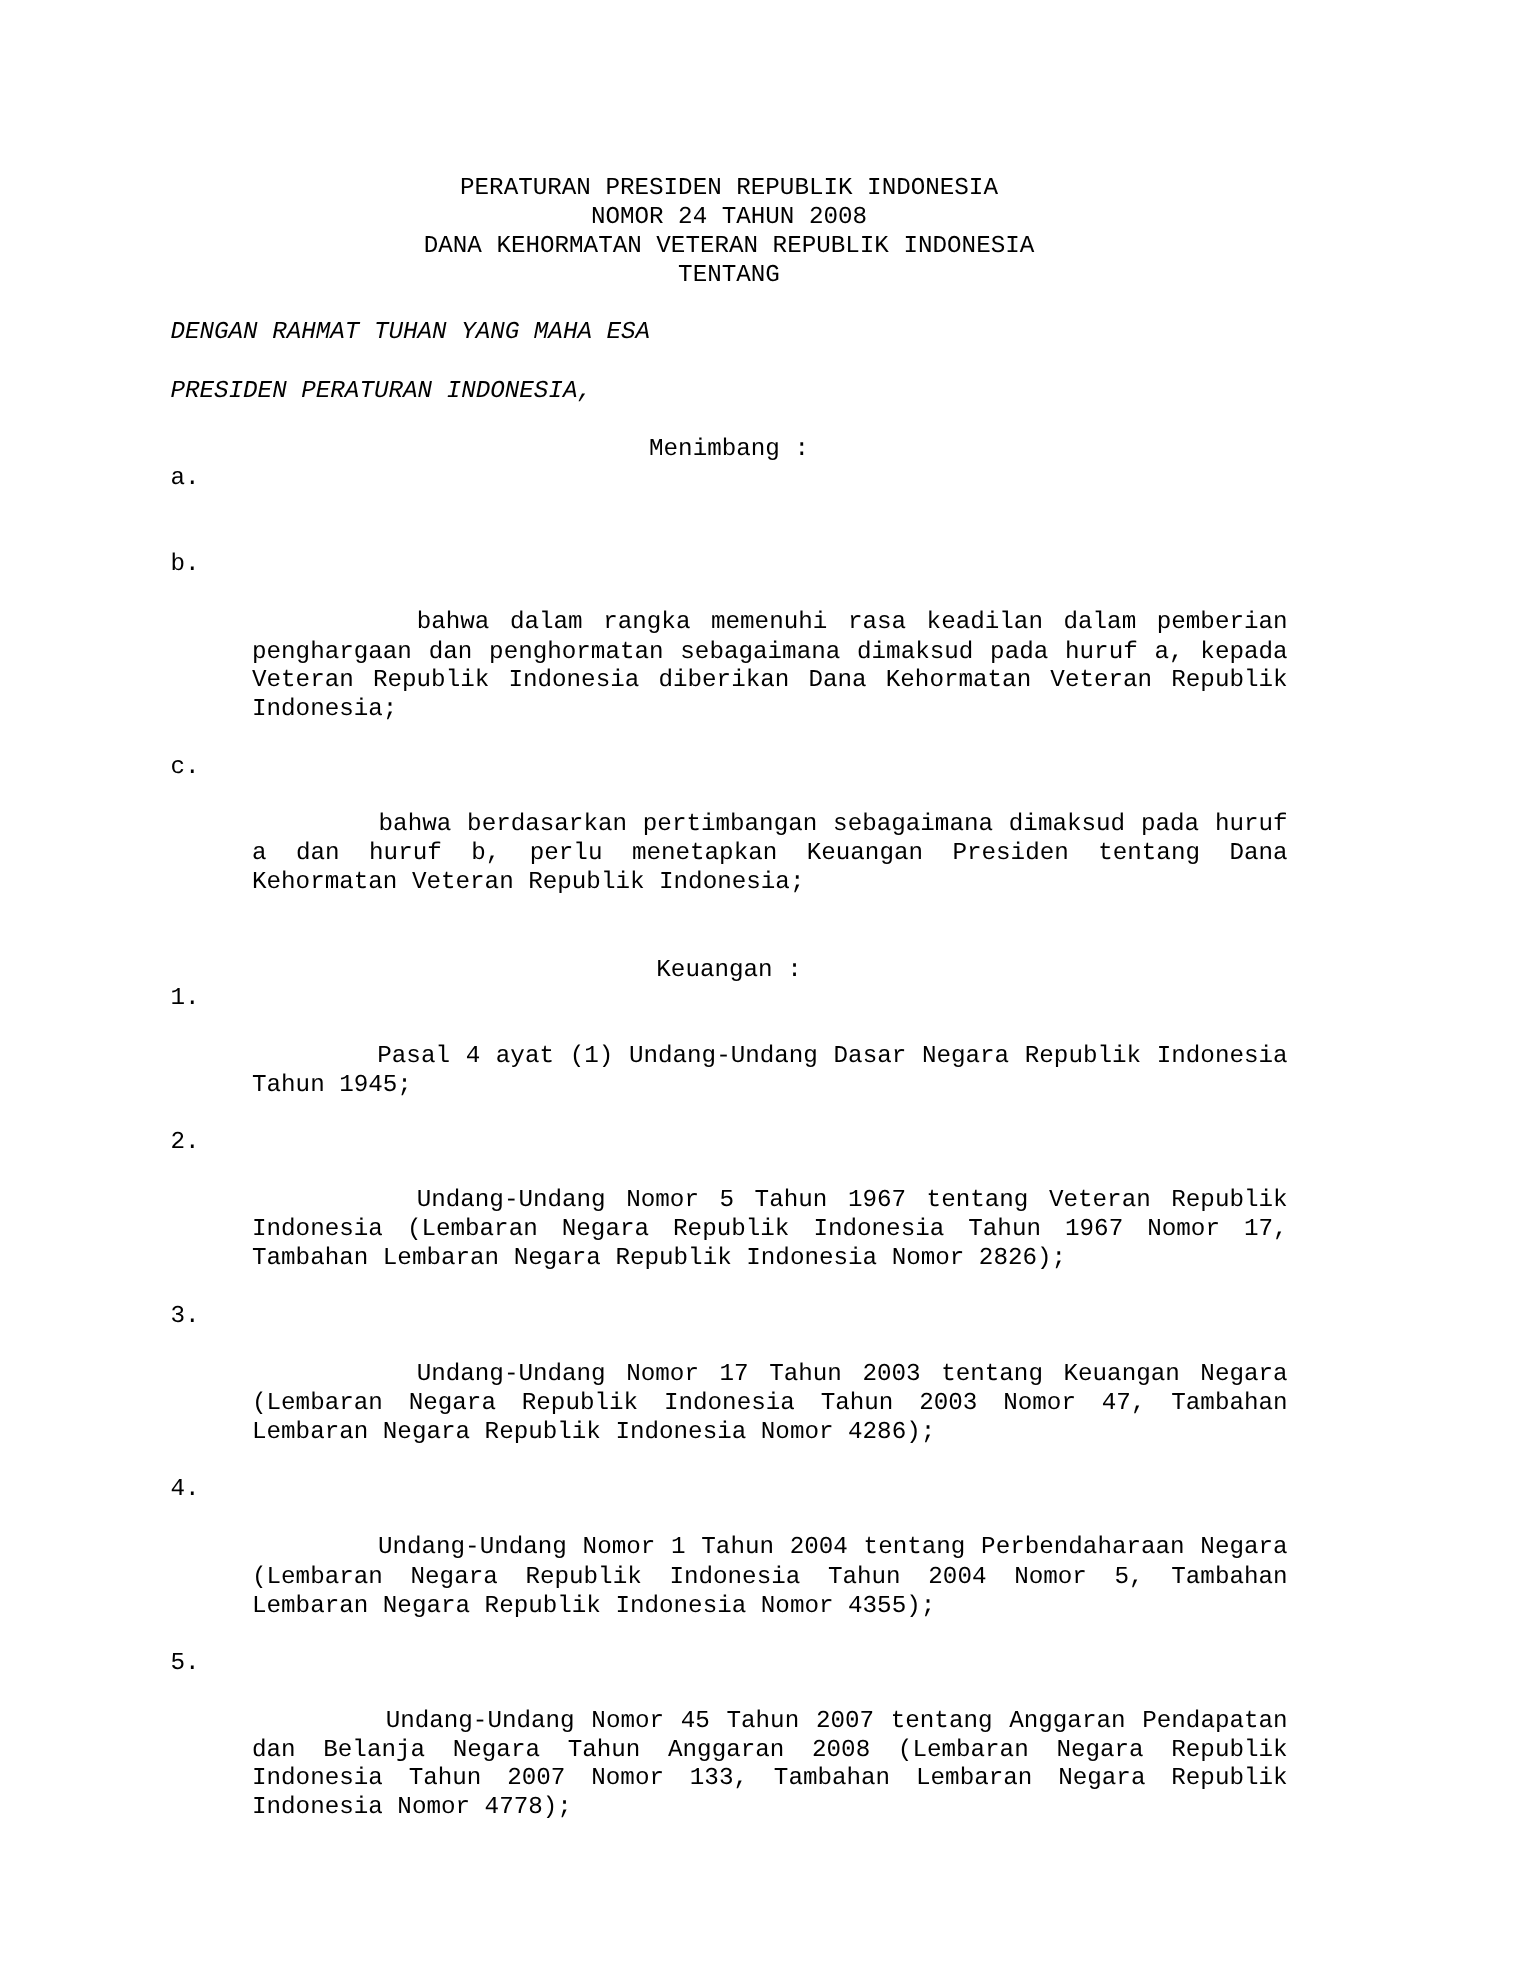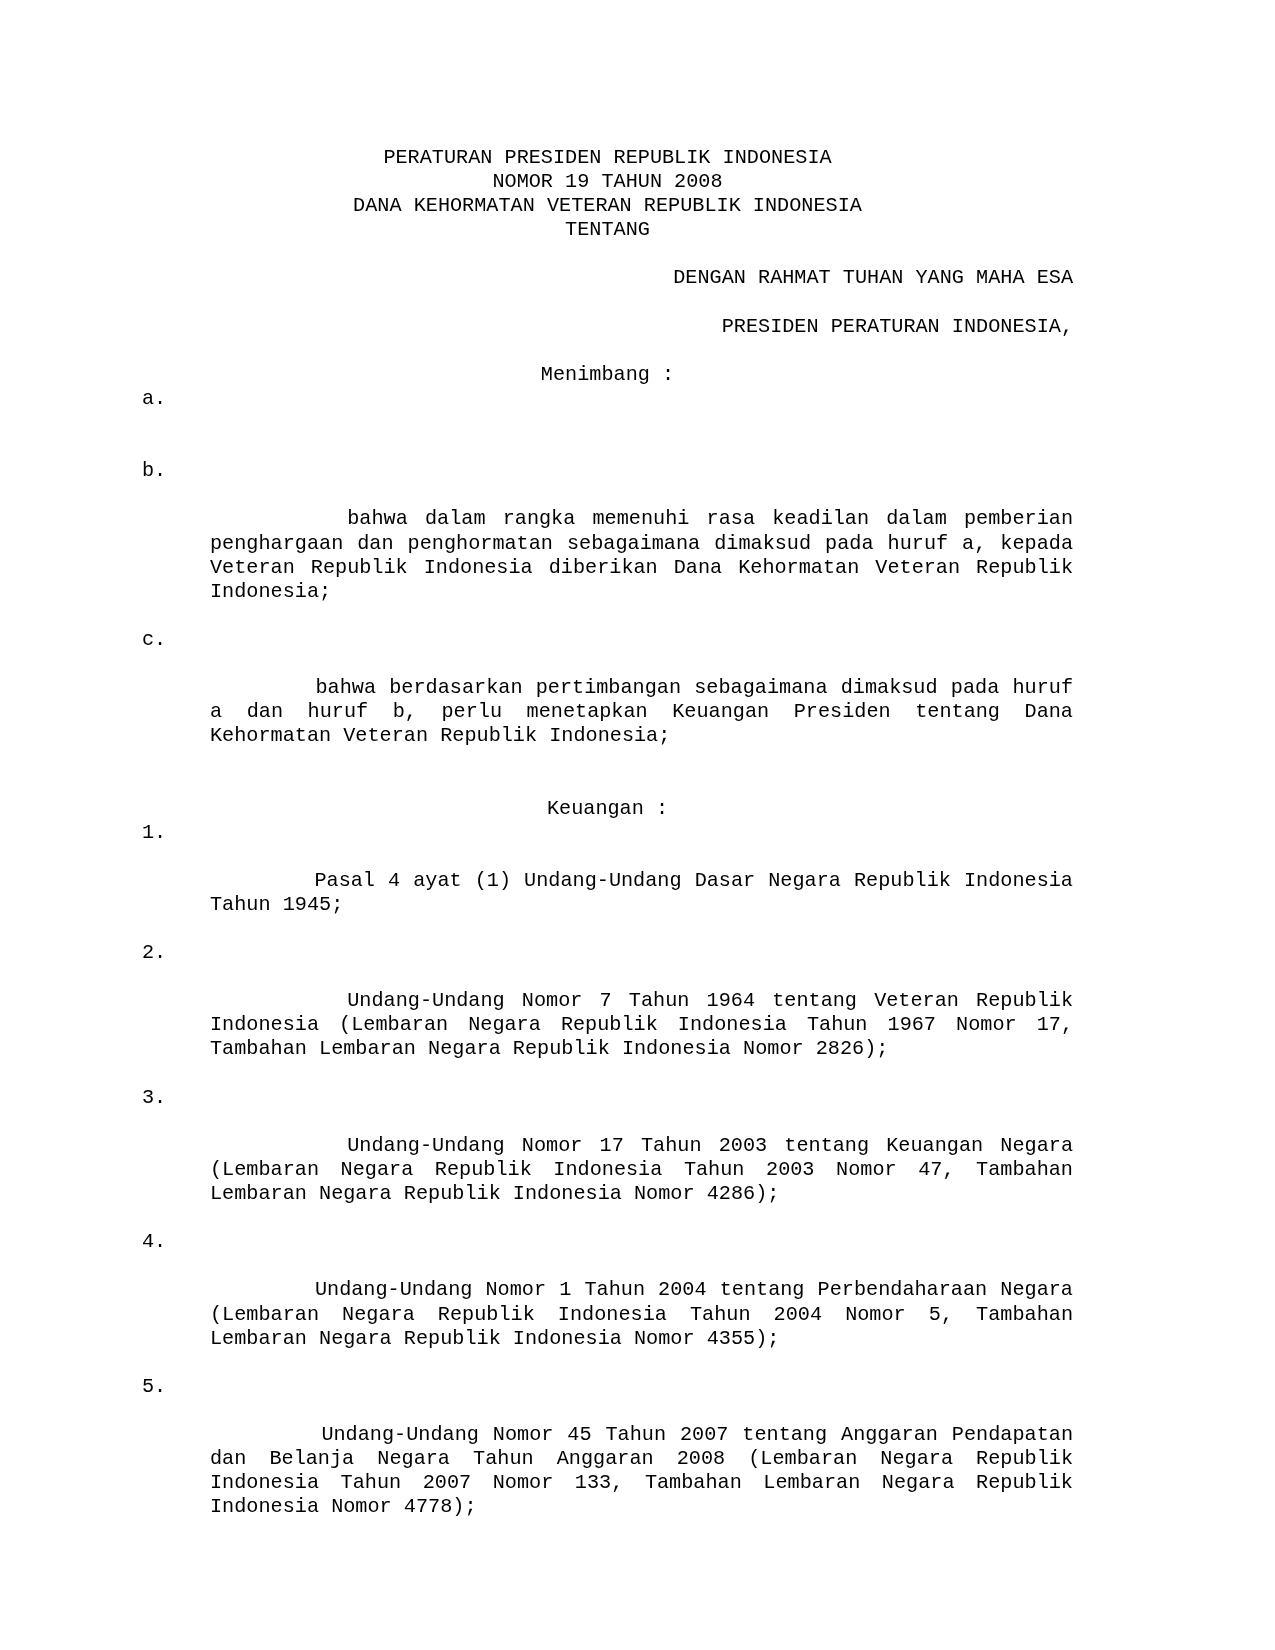--- a/index.html
+++ b/index.html
@@ -22,21 +22,22 @@
   .content {
     position: absolute;
     left: 142px;
     top: 146px;
     width: 931px;
     font-size: 20.2px;
     line-height: 24.1px;
     letter-spacing: 0px;
   }
   .centerline {
-    text-align: right;
+    text-align: left;
+    font-style: italic;
   }
   .plain {
     text-align: center;
     white-space: pre-wrap;
   }
   .spacer {
     height: 24.1px;
   }
   
   .list {
@@ -63,21 +64,21 @@
   }
 </style>
 </head>
 <body>
 
 <div class="page">
   <div class="content">
 
     <div class="title-block">
       <div>PERATURAN PRESIDEN REPUBLIK INDONESIA</div>
-      <div>NOMOR 19 TAHUN 2008</div>
+      <div>NOMOR 24 TAHUN 2008</div>
       <div>DANA KEHORMATAN VETERAN REPUBLIK INDONESIA</div>
       <div>TENTANG</div>
     </div>
 
     <div class="spacer"></div>
 
     <div class="centerline">DENGAN RAHMAT TUHAN YANG MAHA ESA</div>
 
     <div class="spacer"></div>
 
@@ -105,21 +106,21 @@
 
     <div class="plain">Keuangan :</div>
 
     <div class="list">
       <div class="li">
         <span class="marker">1.</span>
         <span>Pasal 4 ayat (1) Undang-Undang Dasar Negara Republik Indonesia Tahun 1945;</span>
       </div>
       <div class="li">
         <span class="marker">2.</span>
-        <span>Undang-Undang Nomor 7 Tahun 1964 tentang Veteran Republik Indonesia (Lembaran Negara Republik Indonesia Tahun 1967 Nomor 17, Tambahan Lembaran Negara Republik Indonesia Nomor 2826);</span>
+        <span>Undang-Undang Nomor 5 Tahun 1967 tentang Veteran Republik Indonesia (Lembaran Negara Republik Indonesia Tahun 1967 Nomor 17, Tambahan Lembaran Negara Republik Indonesia Nomor 2826);</span>
       </div>
       <div class="li">
         <span class="marker">3.</span>
         <span>Undang-Undang Nomor 17 Tahun 2003 tentang Keuangan Negara (Lembaran Negara Republik Indonesia Tahun 2003 Nomor 47, Tambahan Lembaran Negara Republik Indonesia Nomor 4286);</span>
       </div>
       <div class="li">
         <span class="marker">4.</span>
         <span>Undang-Undang Nomor 1 Tahun 2004 tentang Perbendaharaan Negara (Lembaran Negara Republik Indonesia Tahun 2004 Nomor 5, Tambahan Lembaran Negara Republik Indonesia Nomor 4355);</span>
       </div>
       <div class="li">

